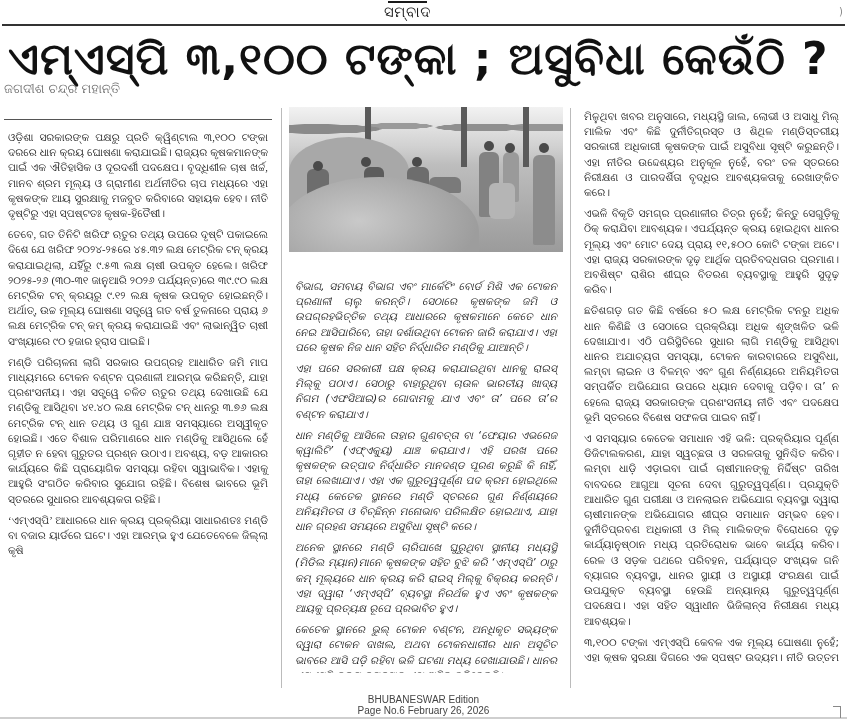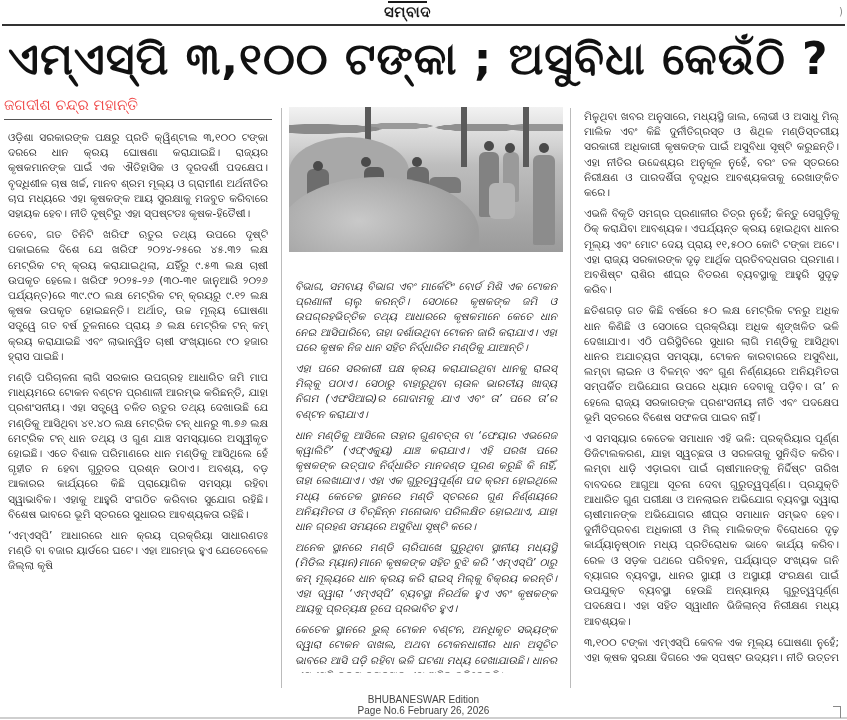--- a/index.html
+++ b/index.html
@@ -1,32 +1,32 @@
 <!DOCTYPE html>
 <html><head>
 <meta charset="utf-8">
 <style>
   * { box-sizing: border-box; margin: 0; padding: 0; }
   html, body { width: 847px; height: 720px; background: #ffffff; overflow: hidden; }
   body { font-family: "DejaVu Sans", "Liberation Sans", sans-serif; color: #1a1a1a; position: relative; }
 
   .masthead { position: absolute; left: 0; top: 0; width: 847px; height: 26px; }
-  .masthead .logo { position: absolute; left: 384px; top: 3px; font-size: 15px; font-weight: bold; letter-spacing: 0.5px; }
+  .masthead .logo { position: absolute; left: 384px; top: 3px; font-size: 15px; font-weight: normal; letter-spacing: 0.5px; }
   .masthead .logo::before { content: ""; position: absolute; left: 4px; right: 4px; top: -2px; height: 2px; background: #1a1a1a; }
   .masthead .corner { position: absolute; right: 4px; top: 6px; font-size: 10px; color: #888; }
   .masthead .rule { position: absolute; left: 2px; right: 2px; top: 24px; height: 2px; background: #333; }
 
   .headline { position: absolute; left: 8px; top: 30px; width: 830px; height: 60px; font-size: 44px; line-height: 58px; font-weight: bold; color: #111; white-space: nowrap; overflow: hidden; letter-spacing: 1px; }
 
-  .byline { position: absolute; left: 4px; top: 96px; width: 268px; font-size: 15px; line-height: 18px; color: #ef4444; }
+  .byline { position: absolute; left: 4px; top: 80px; width: 268px; font-size: 13px; line-height: 18px; color: #737373; }
   .byline-rule { position: absolute; left: 4px; top: 119px; width: 268px; height: 1px; background: #555; }
 
   .col { position: absolute; font-size: 10.6px; line-height: 15.2px; color: #1a1a1a; text-align: justify; }
   .col p { margin: 6px; text-indent: 0; }
-  .col-1 { left: 2px; top: 124px; width: 272px; height: 520px; overflow: hidden; }
+  .col-1 { left: 2px; top: 124px; width: 272px; height: 520px; overflow: hidden; font-family: Liberation Serif, serif; }
   .col-2 { left: 289px; top: 273px; width: 274px; height: 400px; overflow: hidden; font-style: italic; }
   .col-3 { left: 578px; top: 103px; width: 267px; height: 560px; overflow: hidden; }
 
   .divider { position: absolute; width: 1px; background: #bbb; }
   .divider-1 { left: 281px; top: 108px; height: 580px; }
   .divider-2 { left: 570px; top: 108px; height: 580px; }
 
   .photo { position: absolute; left: 289px; top: 107px; width: 274px; height: 145px; overflow: hidden;
            background: linear-gradient(180deg, #e9e9e9 0%, #dcdcdc 20%, #bdbdbd 40%, #9b9b9b 100%); }
   .photo .sky { position: absolute; left: 0; top: 0; width: 100%; height: 38px; background: linear-gradient(180deg,#f2f2f2,#d2d2d2); }

